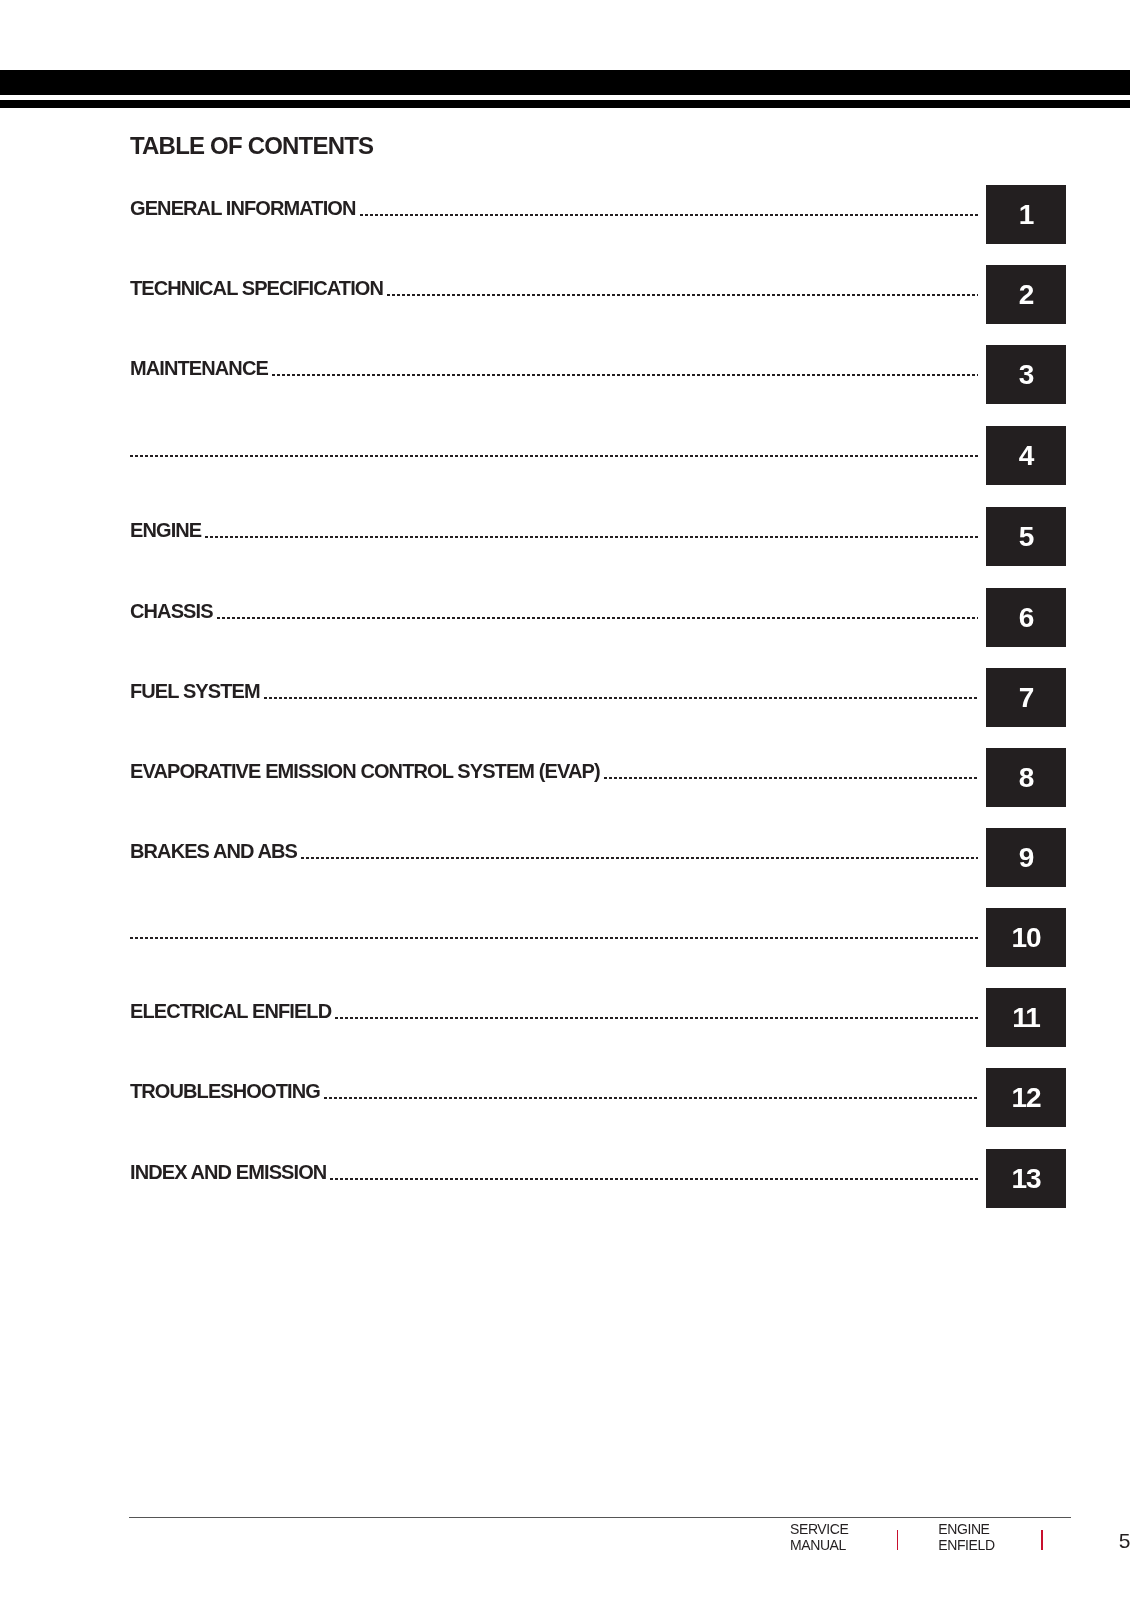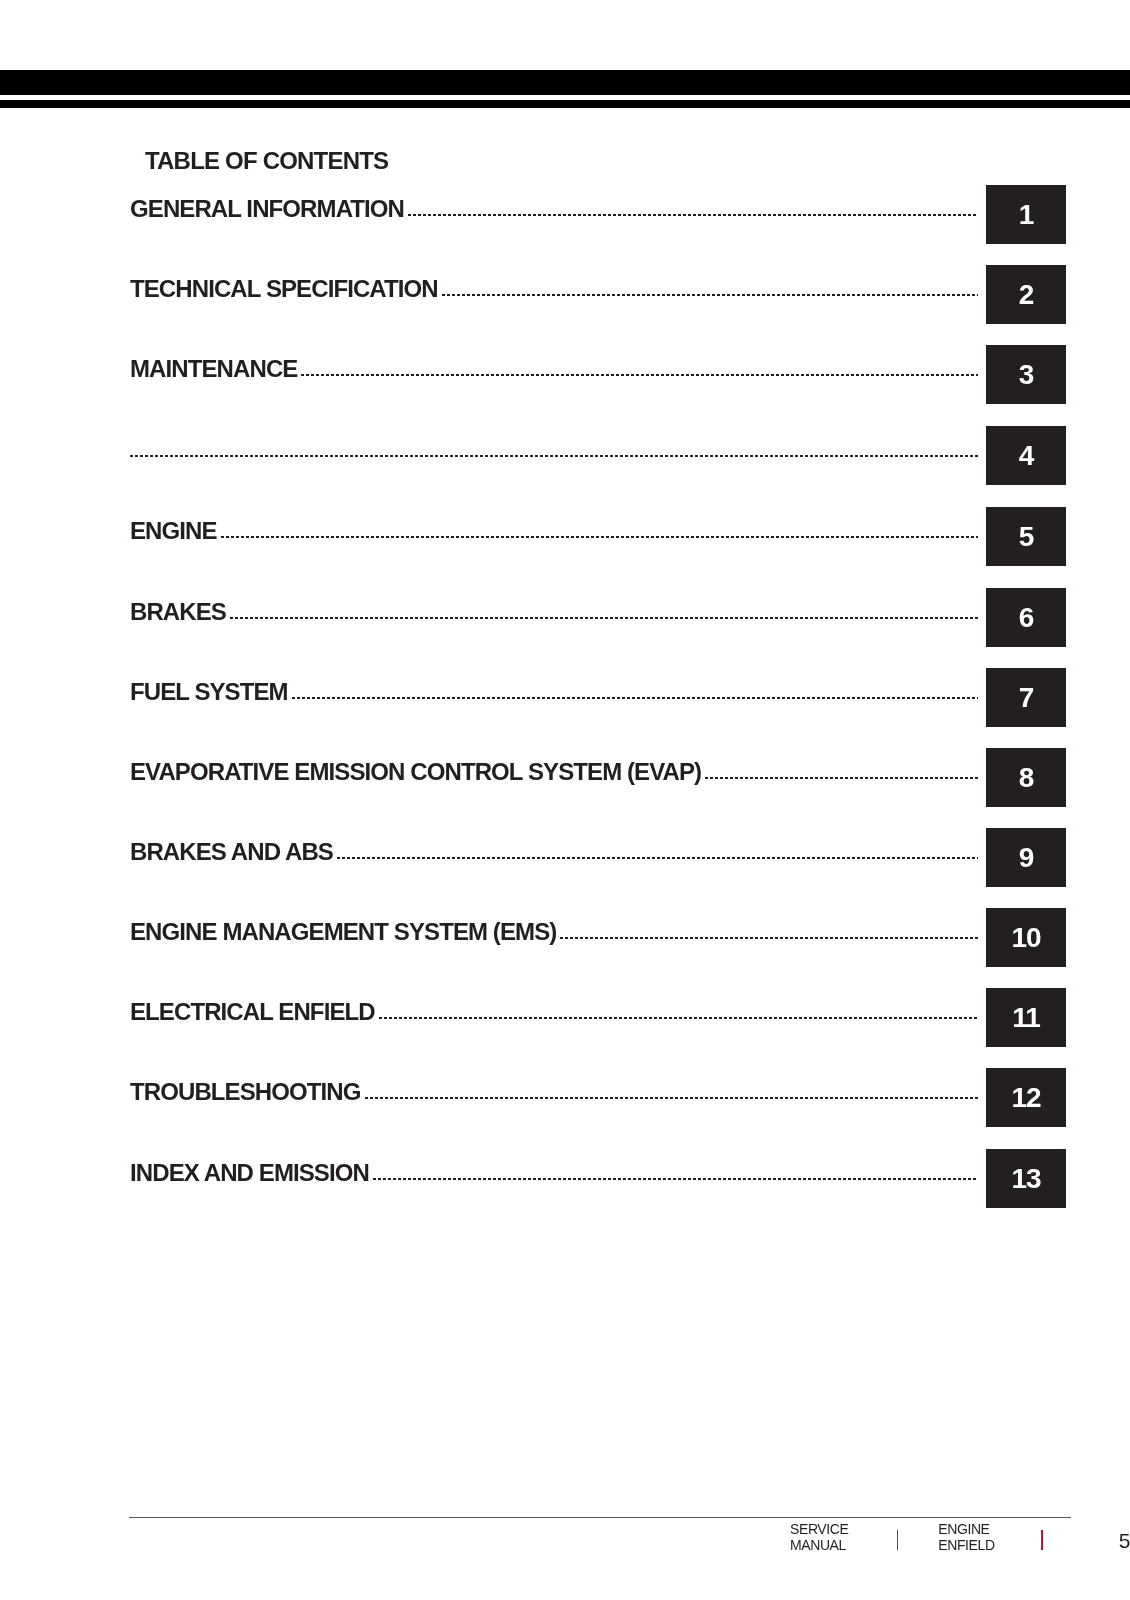--- a/index.html
+++ b/index.html
@@ -1,24 +1,24 @@
 <!DOCTYPE html>
 <html><head>
 <meta charset="utf-8">
 <style>
   html, body { margin: 0; padding: 0; background: #ffffff; }
   body { width: 1130px; height: 1600px; position: relative; overflow: hidden;
          font-family: "Liberation Sans", "DejaVu Sans", sans-serif; color: #231f20; }
   .band-thick { position: absolute; left: 0; top: 70px; width: 1130px; height: 25px; background: #000; }
   .band-thin  { position: absolute; left: 0; top: 100px; width: 1130px; height: 8px; background: #000; }
   .title { position: absolute; left: 129px; top: 131px; font-size: 24px; font-weight: bold;
-           letter-spacing: -0.8px; color: #231f20; margin: 16px; }
+           letter-spacing: -0.8px; color: #231f20; margin: 1px; }
   .toc { position: absolute; left: 130px; top: 185px; width: 936px; margin: 0; padding: 0; list-style: none; }
   .toc-row { position: absolute; left: 0; width: 936px; height: 59px; display: flex; align-items: center; }
-  .toc-label { font-size: 24px; font-weight: bold; letter-spacing: -0.9px; white-space: nowrap;
+  .toc-label { font-size: 20px; font-weight: bold; letter-spacing: -0.9px; white-space: nowrap;
                color: #231f20; padding-right: 4px; position: relative; top: -6px; cursor: pointer; }
   .toc-dots { flex: 1; height: 2px; position: relative; top: 0px;
               background-image: repeating-linear-gradient(to right, #231f20 0 3px, transparent 3px 5px);
               margin-right: 8px; }
   .toc-num { width: 80px; height: 59px; background: #231f20; color: #ffffff; display: flex;
              align-items: center; justify-content: center; font-size: 28px; font-weight: bold;
              letter-spacing: -1px; flex: none; cursor: pointer; }
   .footer-rule { position: absolute; left: 129px; top: 1517px; width: 942px; height: 1px; background: #555; }
   .footer { position: absolute; top: 1521px; left: 790px; display: flex; align-items: flex-end;
             font-size: 14px; color: #231f20; letter-spacing: -0.4px; gap: 33px; }
@@ -52,41 +52,40 @@
   <li class="toc-row" style="top:241px">
     <span class="toc-dots"></span>
     <span class="toc-num">4</span>
   </li>
   <li class="toc-row" style="top:322px">
     <span class="toc-label">ENGINE</span>
     <span class="toc-dots"></span>
     <span class="toc-num">5</span>
   </li>
   <li class="toc-row" style="top:403px">
-    <span class="toc-label">BRAKES</span>
+    <span class="toc-label">CHASSIS</span>
     <span class="toc-dots"></span>
     <span class="toc-num">6</span>
   </li>
   <li class="toc-row" style="top:483px">
     <span class="toc-label">FUEL SYSTEM</span>
     <span class="toc-dots"></span>
     <span class="toc-num">7</span>
   </li>
   <li class="toc-row" style="top:563px">
     <span class="toc-label">EVAPORATIVE EMISSION CONTROL SYSTEM (EVAP)</span>
     <span class="toc-dots"></span>
     <span class="toc-num">8</span>
   </li>
   <li class="toc-row" style="top:643px">
     <span class="toc-label">BRAKES AND ABS</span>
     <span class="toc-dots"></span>
     <span class="toc-num">9</span>
   </li>
   <li class="toc-row" style="top:723px">
-    <span class="toc-label">ENGINE MANAGEMENT SYSTEM (EMS)</span>
     <span class="toc-dots"></span>
     <span class="toc-num">10</span>
   </li>
   <li class="toc-row" style="top:803px">
     <span class="toc-label">ELECTRICAL ENFIELD</span>
     <span class="toc-dots"></span>
     <span class="toc-num">11</span>
   </li>
   <li class="toc-row" style="top:883px">
     <span class="toc-label">TROUBLESHOOTING</span>

